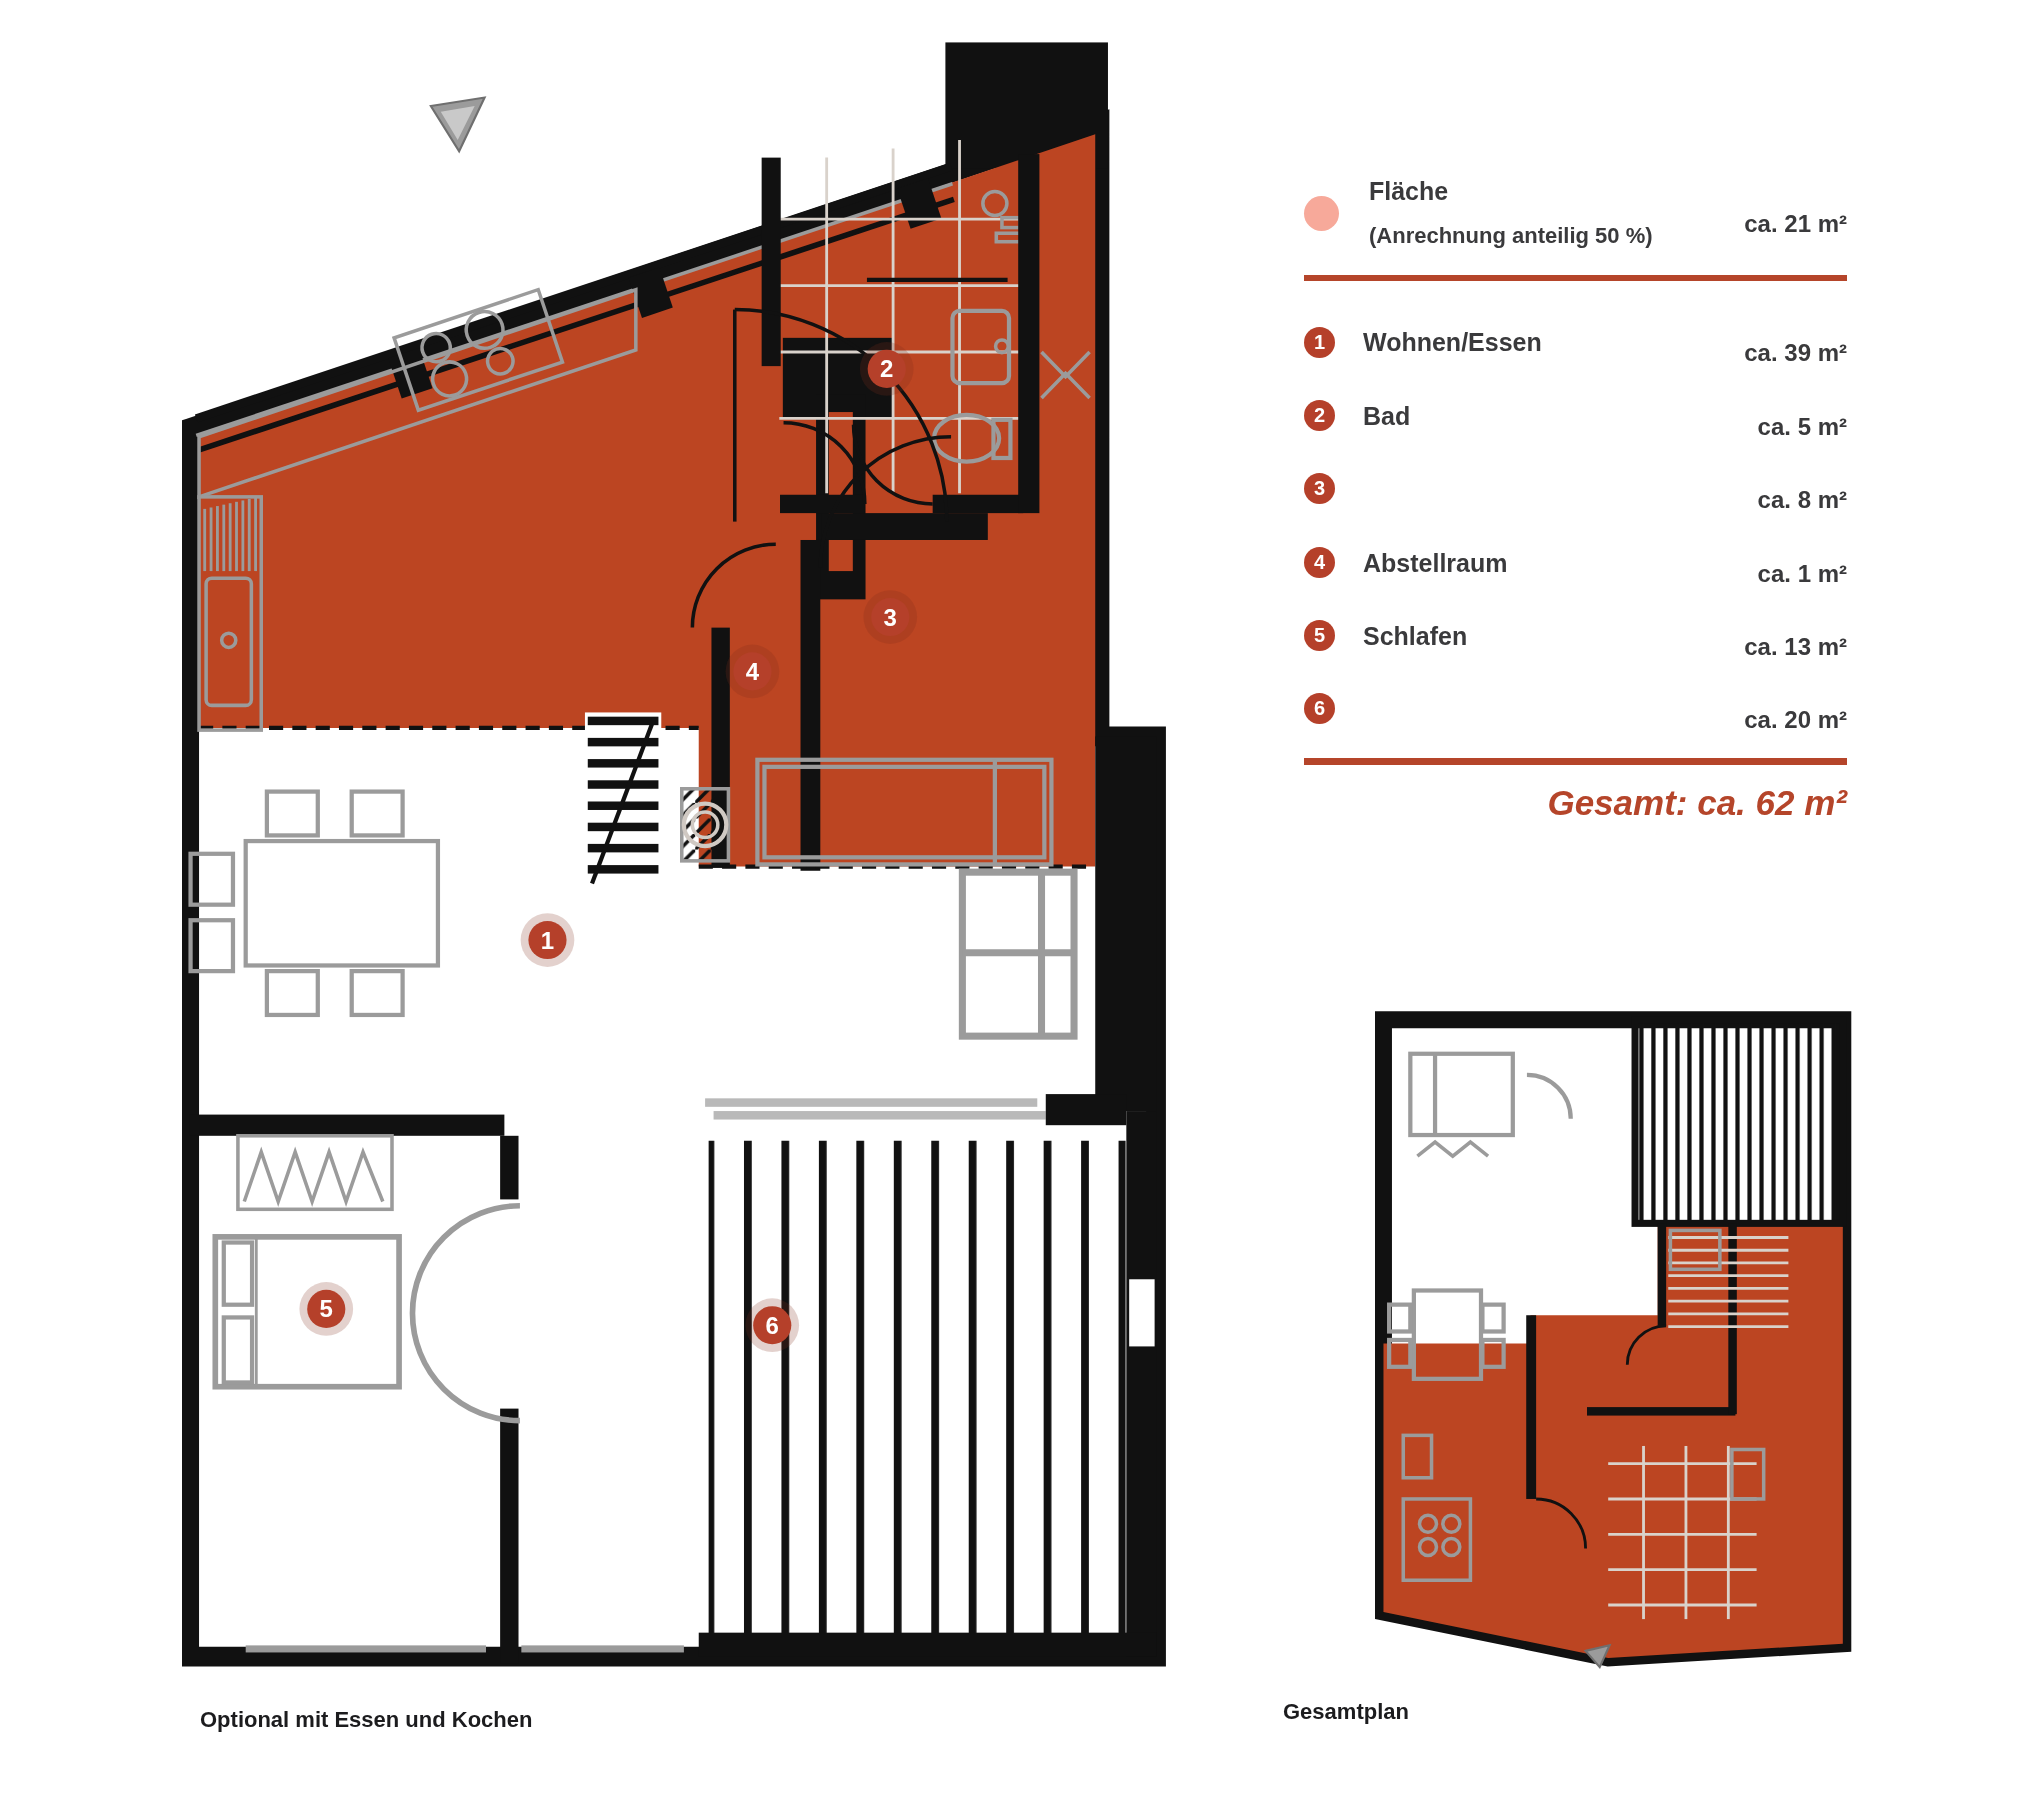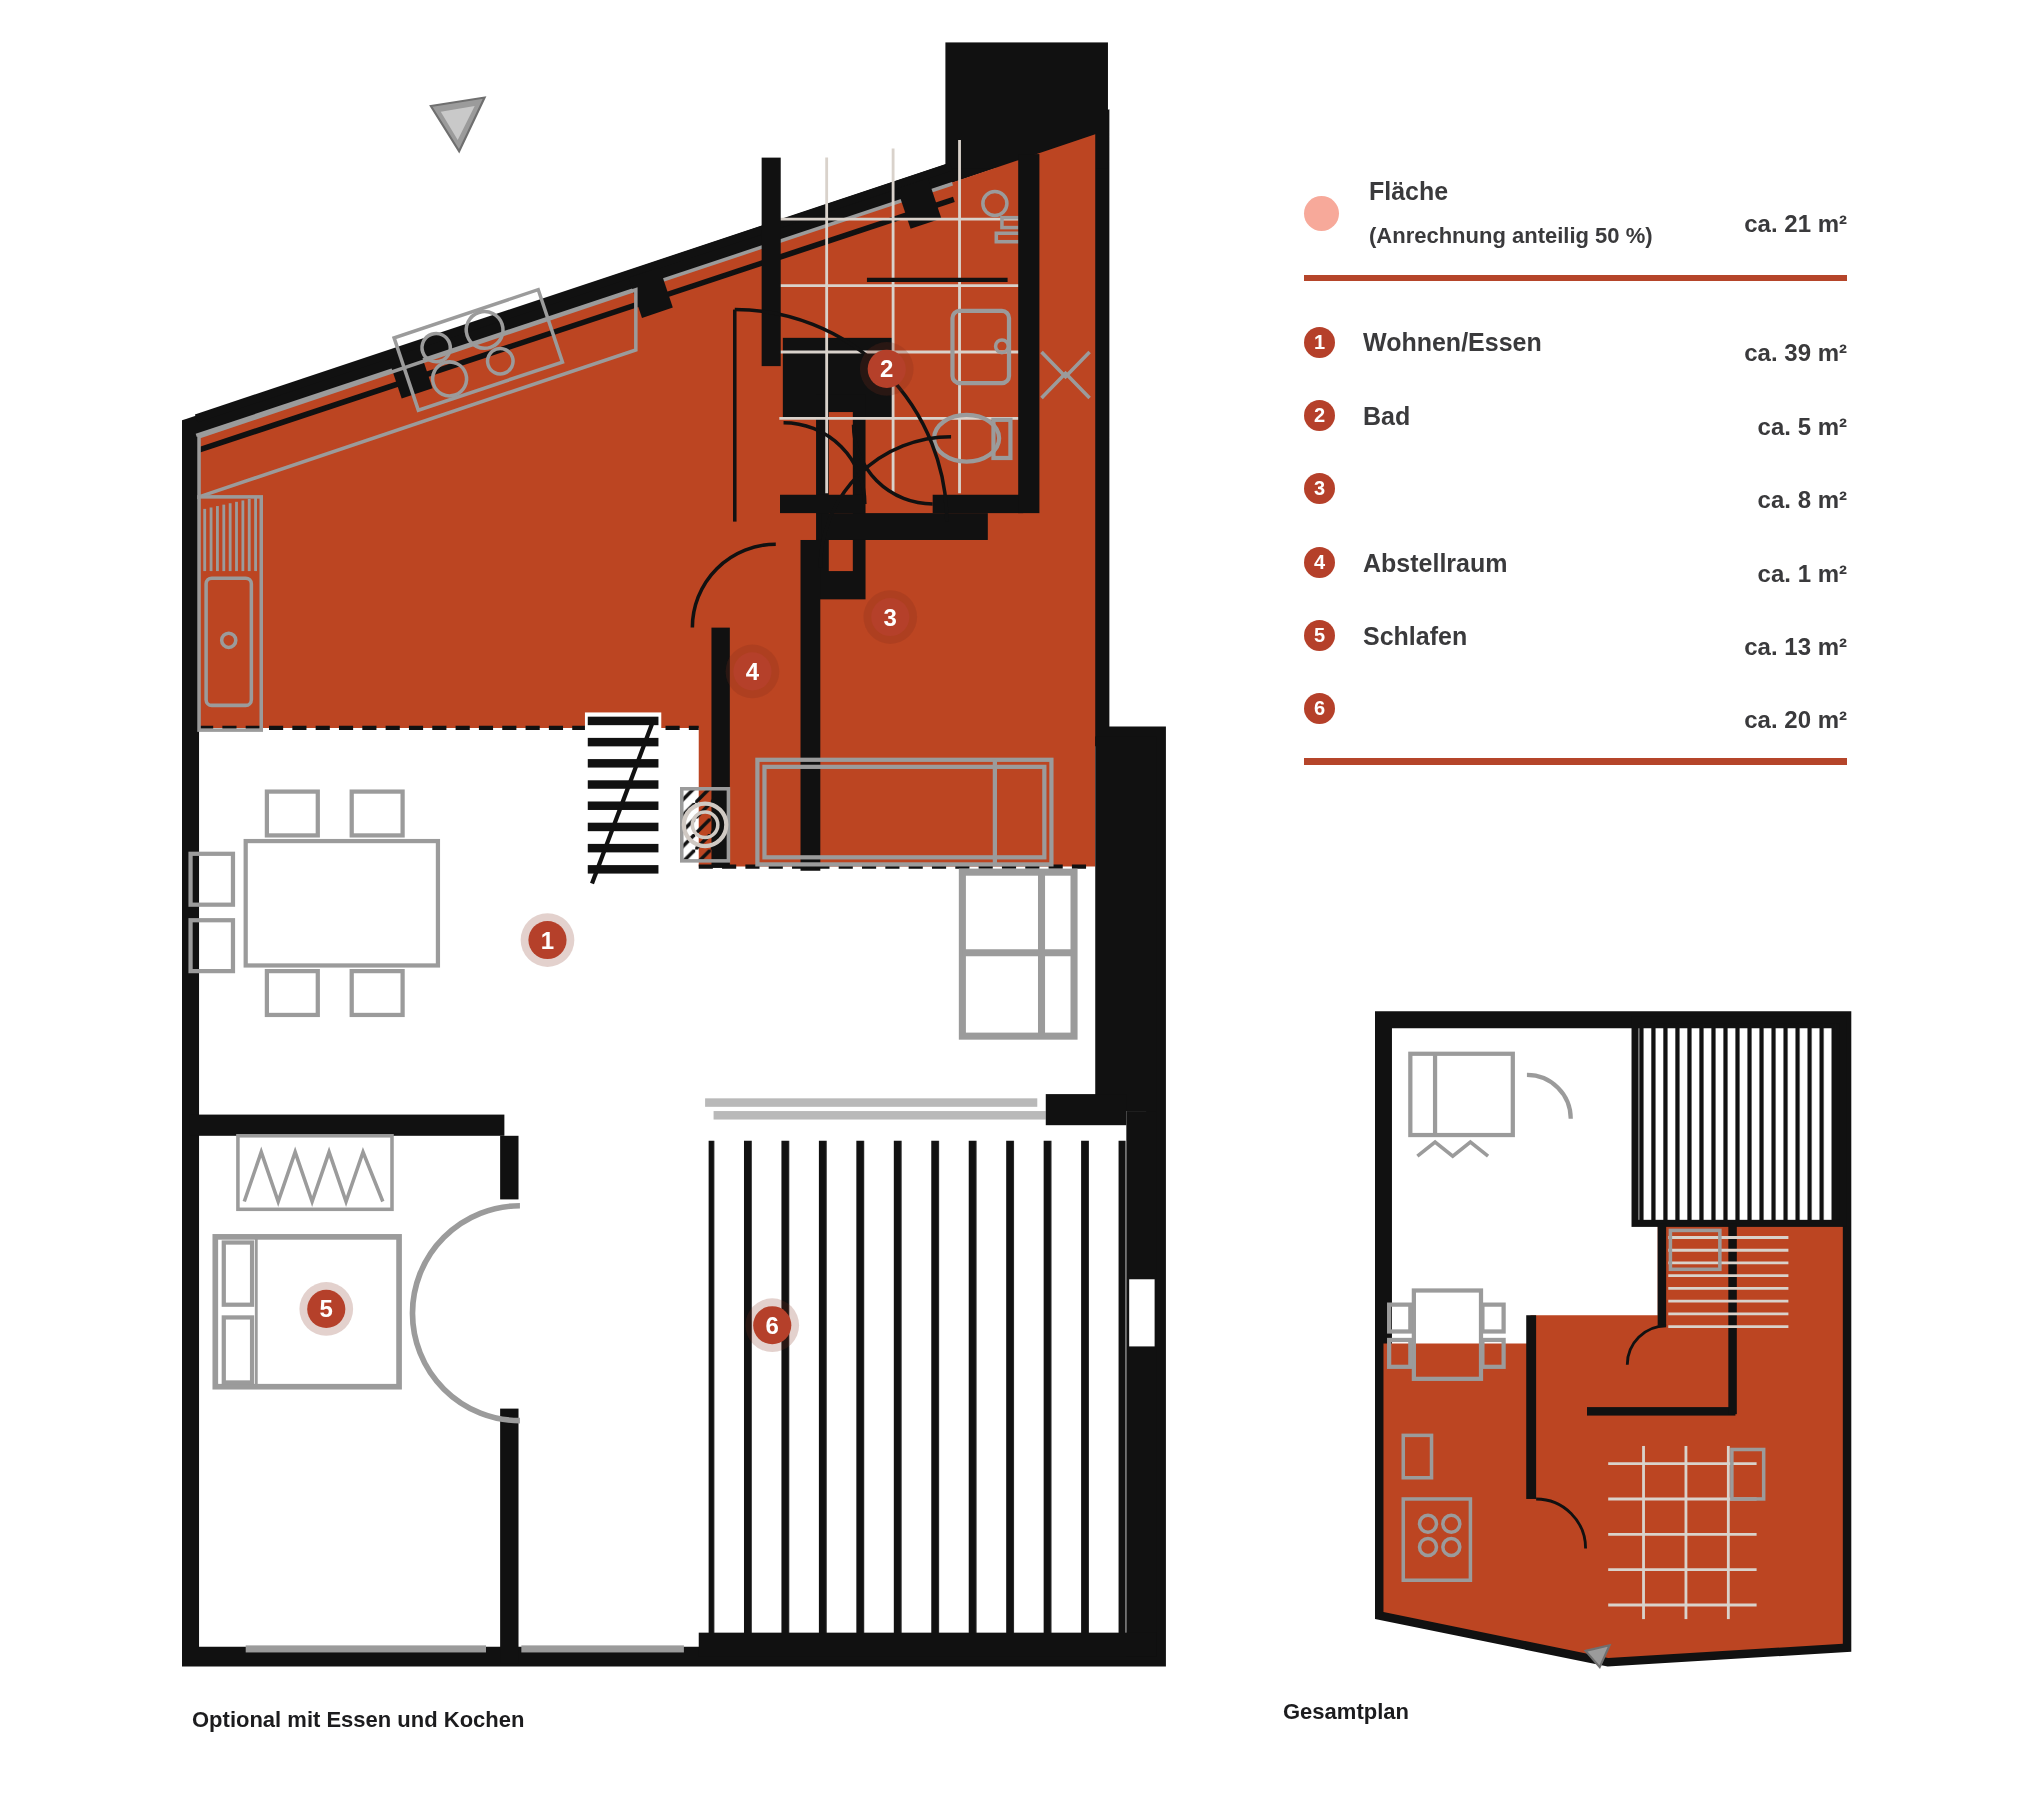--- a/index.html
+++ b/index.html
@@ -16,21 +16,21 @@
   .swatch{width:35px;height:35px;border-radius:50%;background:#f7a99a;margin-right:30px;flex:0 0 aupx;flex-shrink:0;}
   .badge{width:31px;height:31px;border-radius:50%;background:#b5402a;color:#fff;
          font-weight:700;font-size:20px;display:flex;align-items:center;justify-content:center;
          margin-right:28px;flex-shrink:0;margin-top:-1.4px;}
   .divider{height:6.4px;background:#b5452a;margin:25.5px 0 37px 0;}
   .divider.bottom{margin:21px 0 18.4px 0;}
   .total{font-style:italic;font-weight:700;font-size:35px;color:#b5452a;text-align:right;}
 
   
   .caption{position:absolute;font-weight:700;font-size:22px;color:#1c1c1e;}
-  .caption.main{left:192px;top:1707px;}
+  .caption.main{left:200px;top:1707px;}
   .caption.key{left:1283px;top:1699px;}
 
   
   svg{position:absolute;}
   .wall{fill:#111111;}
   .fillplan{fill:#bc4522;}
   .gray{stroke:#9b9b9b;fill:none;}
   .ltile{stroke:#d9d2cb;stroke-width:4;fill:none;}
   .blk{stroke:#111111;fill:none;}
   .badge-ring{fill:#7f2e1c;opacity:.22;}
@@ -361,19 +361,20 @@
           <span class="leg-val">ca. 13 m²</span>
         </div>
         <div class="leg-row">
           <span class="badge">6</span>
           <span class="leg-val">ca. 20 m²</span>
         </div>
       </div>
 
     <div class="divider bottom"></div>
 
+    <div class="total">Gesamt: ca. 62 m²</div>
   </div>
 
   <div class="caption main">Optional mit Essen und Kochen</div>
   <div class="caption key">Gesamtplan</div>
 
 </div>
 
 
 </body></html>

